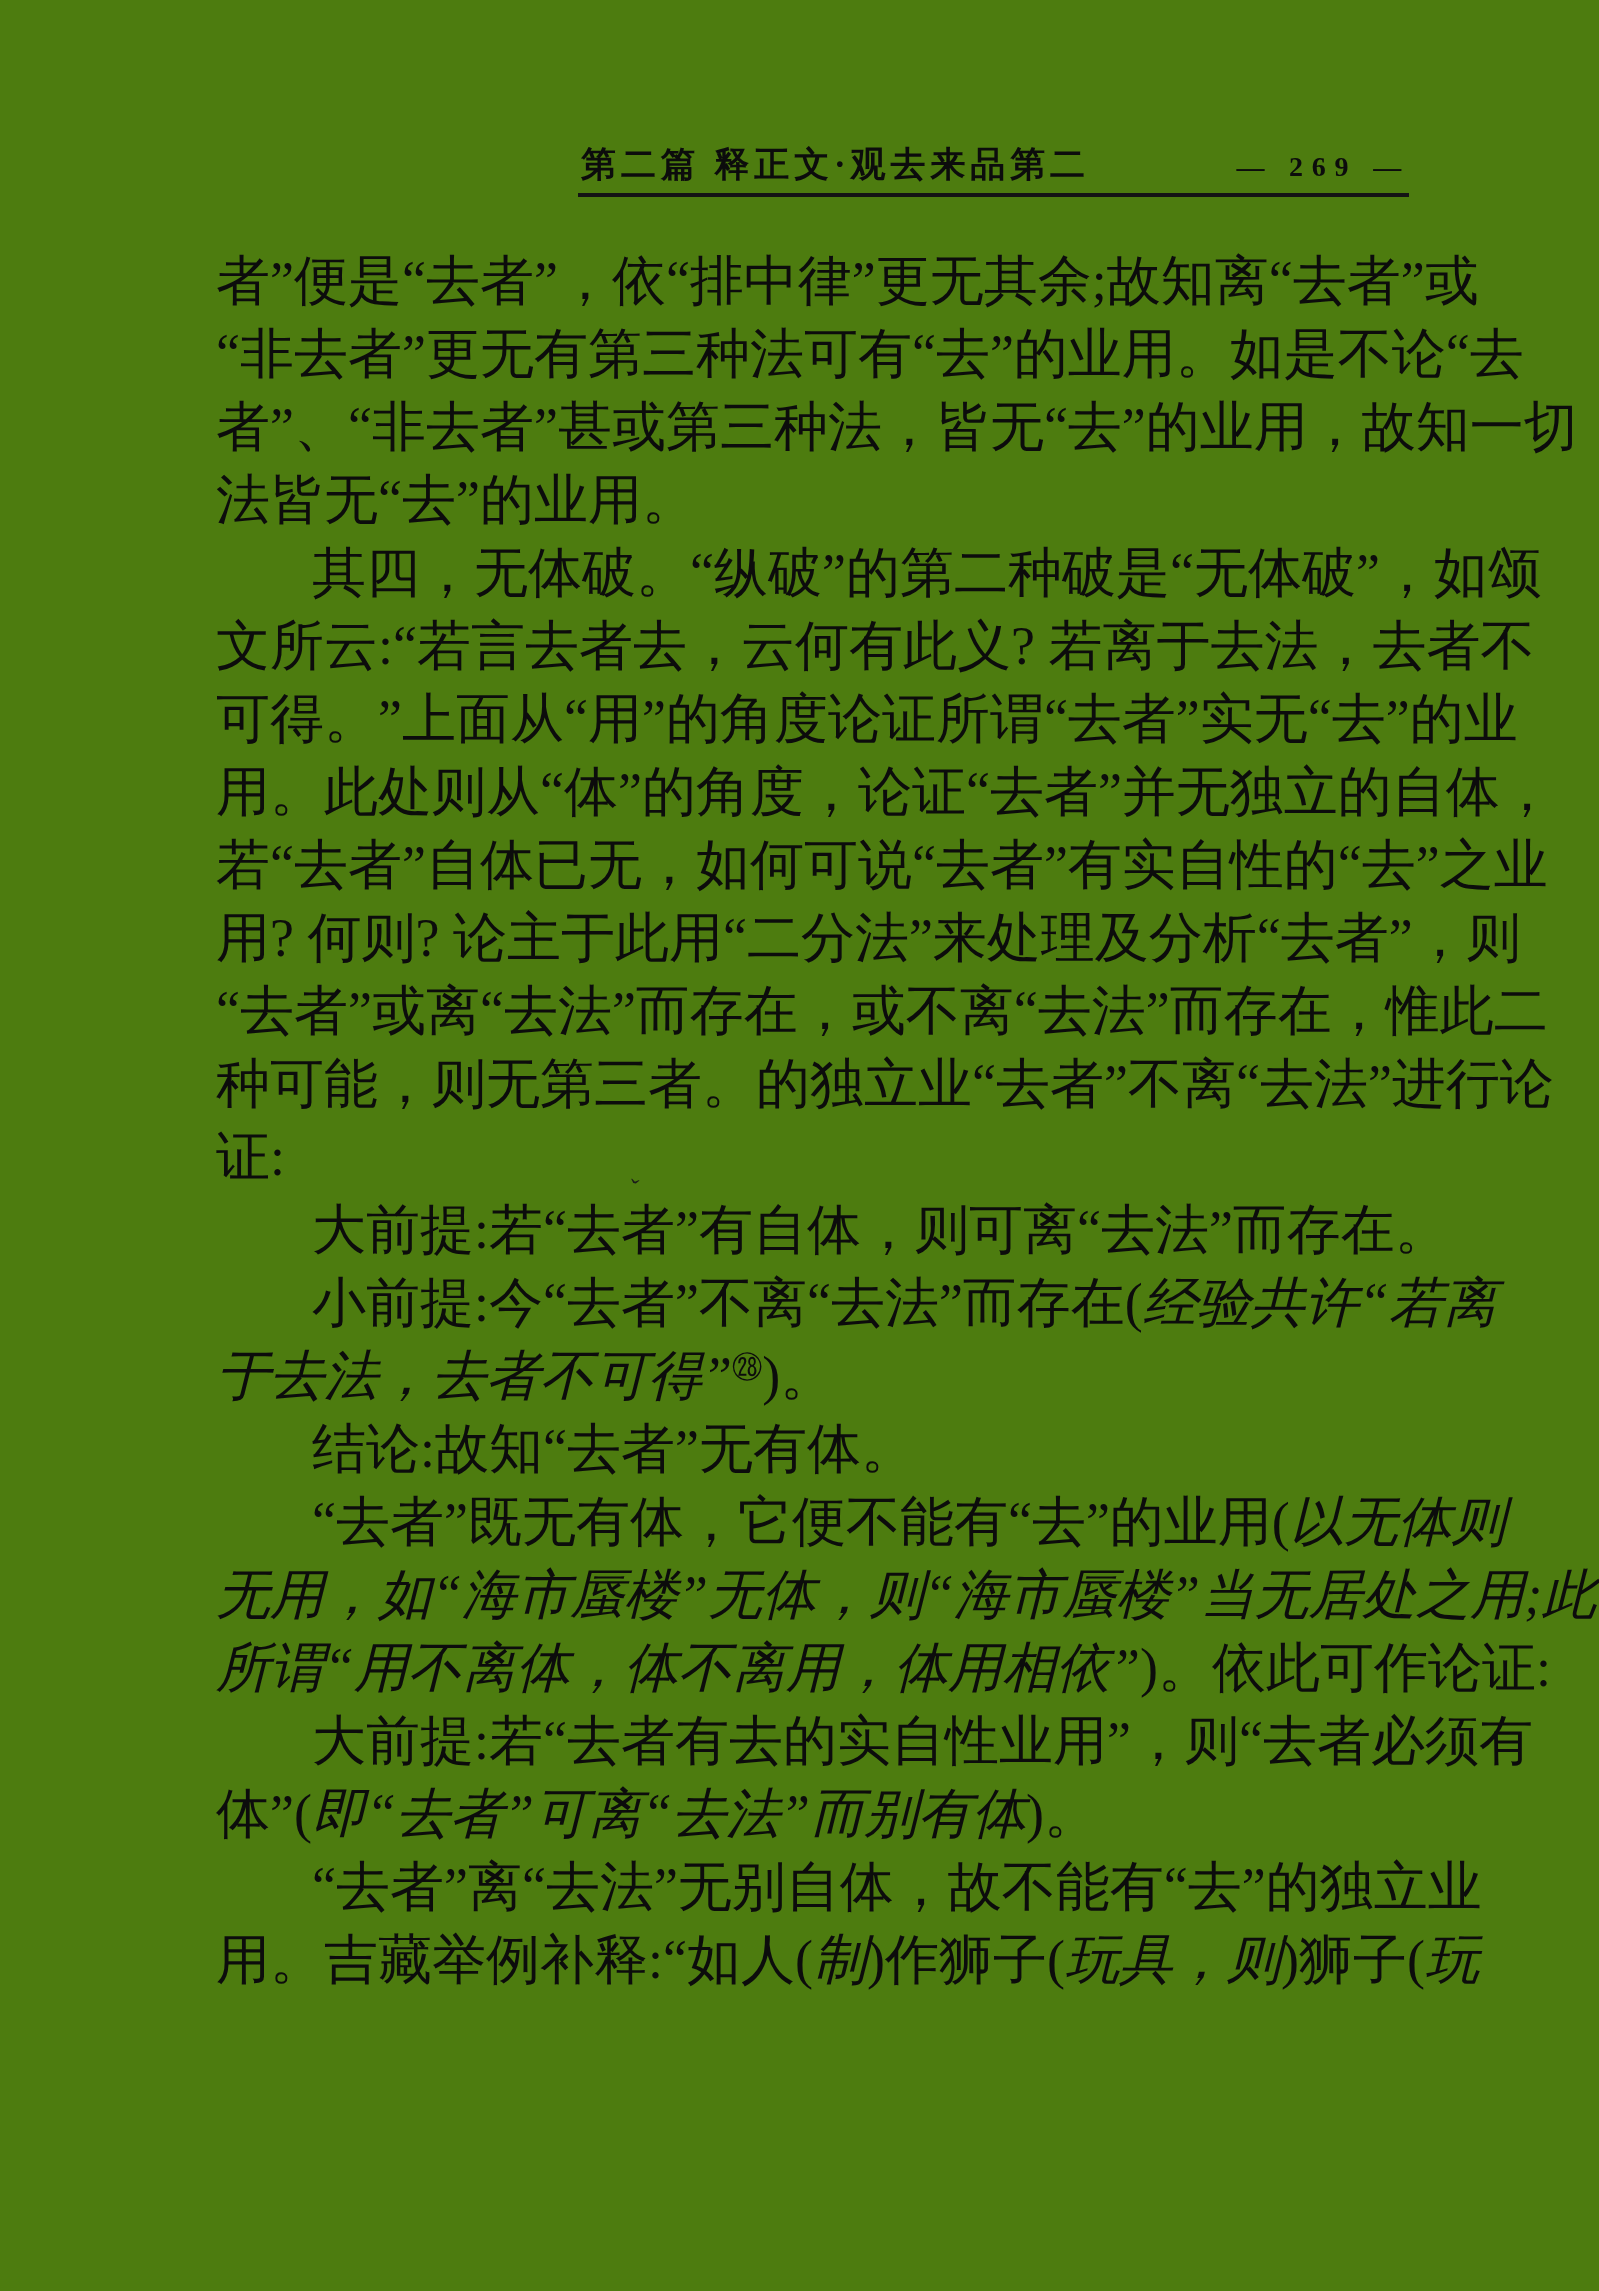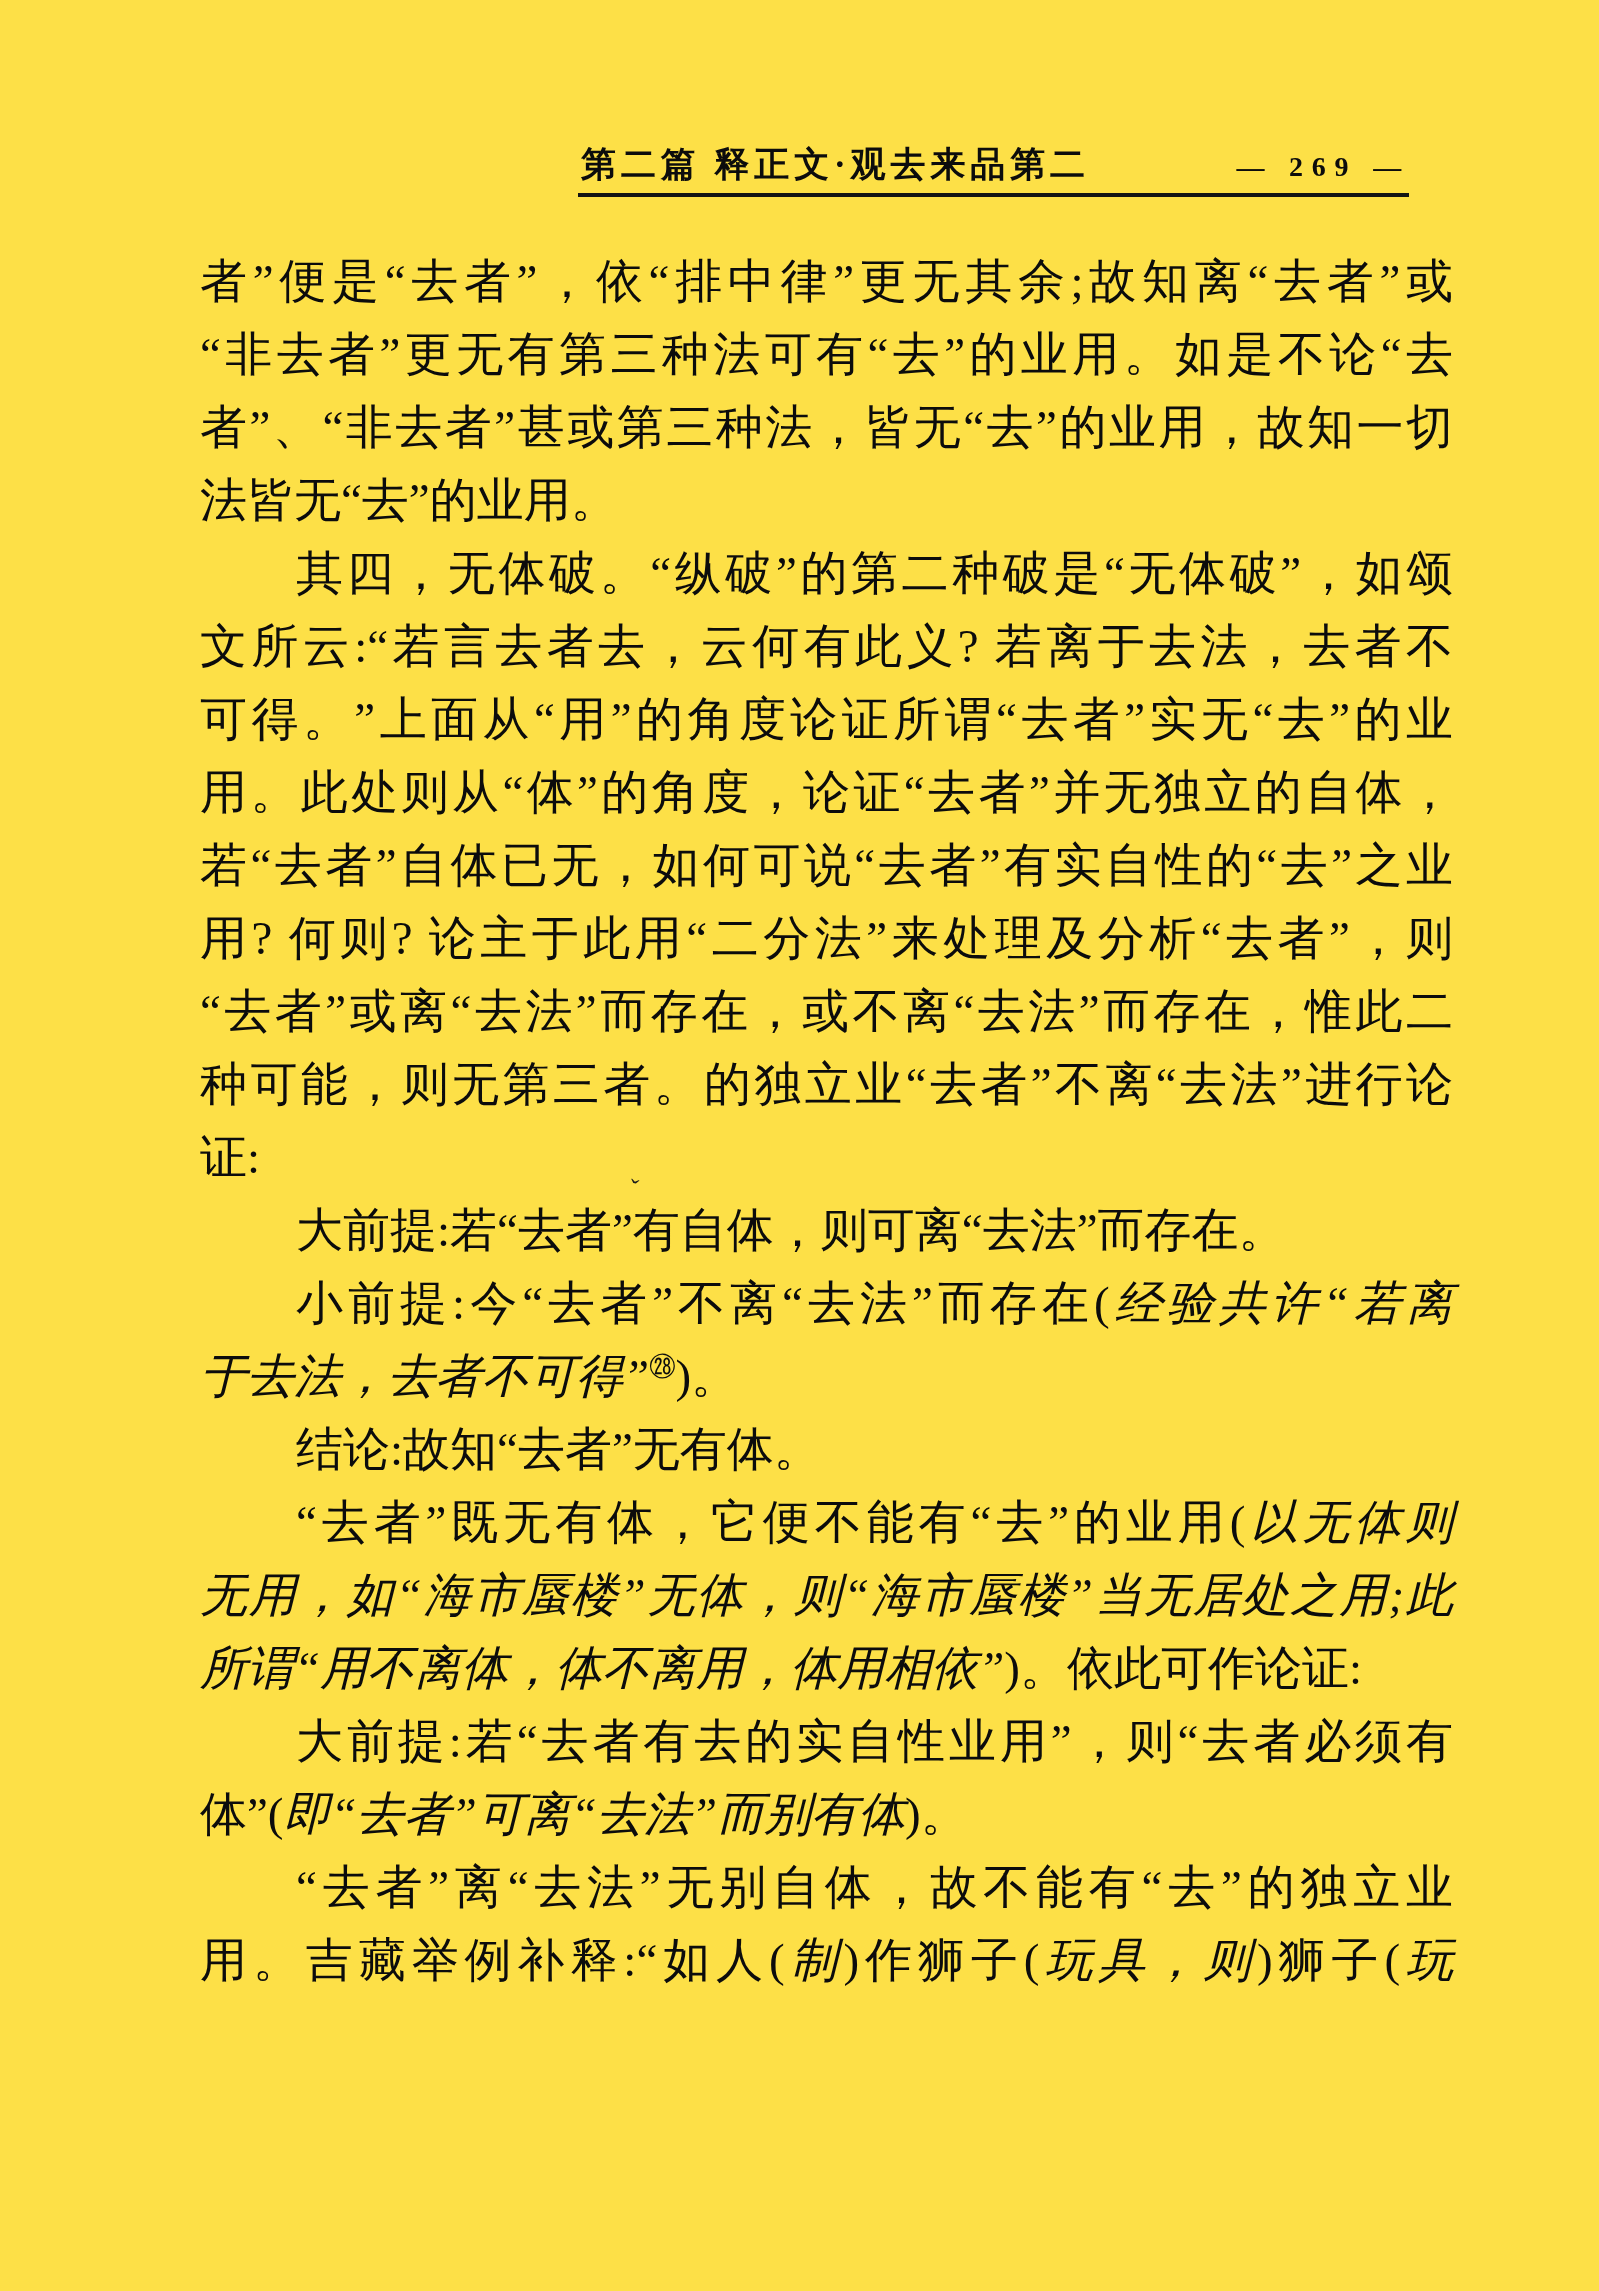--- a/index.html
+++ b/index.html
@@ -1,37 +1,37 @@
 <!DOCTYPE html>
 <html><head>
 <meta charset="utf-8">
 <style>
   html,body { margin:0; padding:0; background:#e8e8e8; }
   .page {
     position:relative;
     width:1600px; height:2292px;
-    background:#fde047;
+    background:#4d7c0f;
     font-family:"Liberation Serif","DejaVu Serif",serif;
     color:#0c0c0c;
     overflow:hidden;
   }
   .header-row {
     position:absolute; left:581px; top:141px; width:829px;
     display:flex; justify-content:space-between; align-items:baseline;
     font-size:35px; font-weight:bold; letter-spacing:4.9px;
     white-space:nowrap; color:#0c0c0c;
   }
   .header-page-marker { letter-spacing:8.8px; font-size:28px; }
   .header-rule {
     position:absolute; left:578px; top:193px; width:831px; height:3.9px;
     background:#141414;
   }
   .body-block {
-    position:absolute; left:200px; top:245px; width:1253px;
-    font-size:47px; font-weight:normal;
+    position:absolute; left:216px; top:245px; width:1253px;
+    font-size:54px; font-weight:normal;
   }
   .line {
     height:73px; line-height:73px;
     text-align:justify; text-align-last:justify;
     white-space:nowrap;
   }
   .line.short { text-align-last:left; }
   .line.indent { text-indent:96px; }
   .kai { font-style:italic; }
   .fnref {

